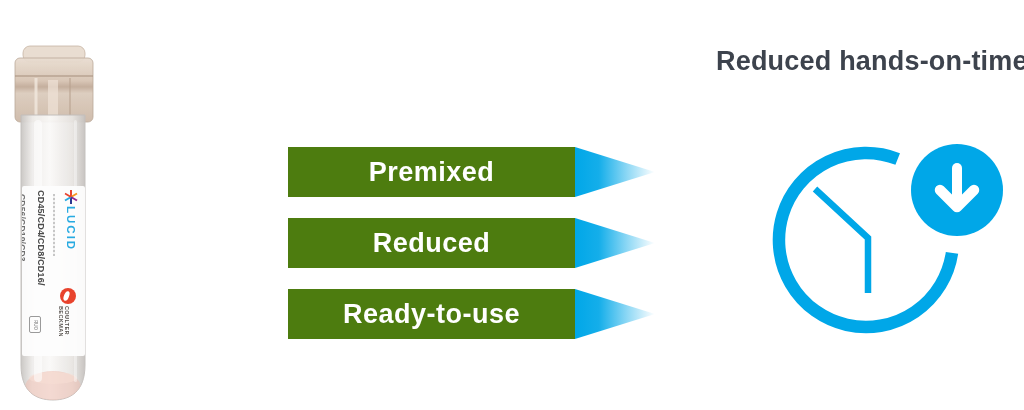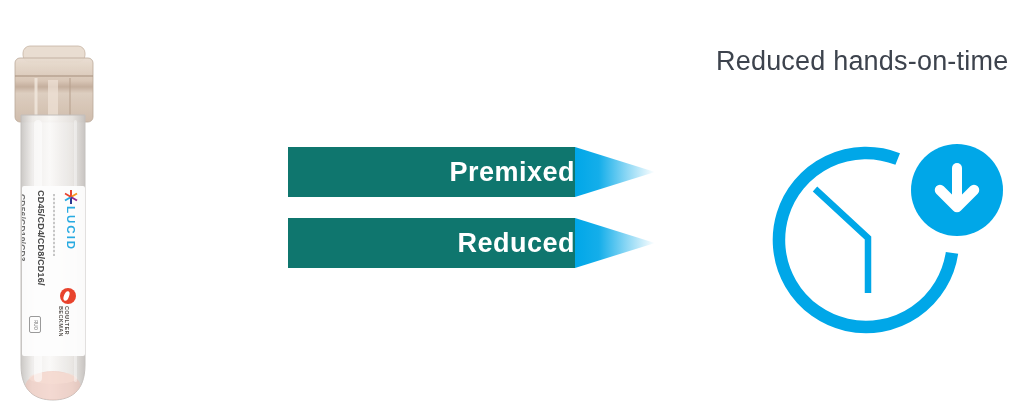--- a/index.html
+++ b/index.html
@@ -3,30 +3,30 @@
 <meta charset="utf-8">
 <style>
   html,body{margin:0;padding:0;background:#ffffff;}
   .stage{
     position:relative;width:1024px;height:410px;background:#ffffff;overflow:hidden;
     font-family:"Liberation Sans",sans-serif;
   }
   
   .banner{position:absolute;left:288px;height:50px;display:flex;align-items:stretch;}
   .banner-rect{
-    width:287px;height:50px;background:#0f766e;display:flex;align-items:center;justify-content:flex-end;
+    width:287px;height:50px;background:#4d7c0f;display:flex;align-items:center;justify-content:center;
   }
   .banner-label{
     color:#ffffff;font-size:27px;font-weight:bold;letter-spacing:0.5px;white-space:nowrap;
   }
   .banner-tip{display:block;height:50px;width:80px;}
   
   .headline{
     position:absolute;left:716px;top:46px;width:308px;color:#3D434D;
-    font-size:27px;font-weight:400;letter-spacing:0.2px;white-space:nowrap;
+    font-size:27px;font-weight:700;letter-spacing:0.2px;white-space:nowrap;
   }
   
   .clock-wrap{position:absolute;left:770px;top:142px;width:236px;height:200px;}
   
   .tube-wrap{position:absolute;left:6px;top:40px;width:100px;height:365px;}
   .tube-label{
     position:absolute;left:16px;top:146px;width:63px;height:170px;
     background:rgba(253,253,253,0.95);overflow:hidden;border-radius:2px;
   }
   .vtext{writing-mode:vertical-rl;text-orientation:mixed;white-space:nowrap;}
@@ -159,20 +159,36 @@
         <stop offset="0" stop-color="#00A7E8" stop-opacity="1"></stop>
         <stop offset="0.3" stop-color="#00A7E8" stop-opacity="0.92"></stop>
         <stop offset="0.65" stop-color="#00A7E8" stop-opacity="0.45"></stop>
         <stop offset="1" stop-color="#00A7E8" stop-opacity="0"></stop>
       </linearGradient>
         </defs>
       <polygon points="0,0 80,25 0,50" fill="url(#tg2)"></polygon>
     </svg>
   </div>
 
+  <div class="banner" style="top:289px">
+    <div class="banner-rect">
+      <span class="banner-label">Ready-to-use</span>
+    </div>
+    <svg class="banner-tip" viewBox="0 0 80 50">
+      <defs>
+          <linearGradient id="tg3" x1="0" y1="0" x2="1" y2="0">
+        <stop offset="0" stop-color="#00A7E8" stop-opacity="1"></stop>
+        <stop offset="0.3" stop-color="#00A7E8" stop-opacity="0.92"></stop>
+        <stop offset="0.65" stop-color="#00A7E8" stop-opacity="0.45"></stop>
+        <stop offset="1" stop-color="#00A7E8" stop-opacity="0"></stop>
+      </linearGradient>
+        </defs>
+      <polygon points="0,0 80,25 0,50" fill="url(#tg3)"></polygon>
+    </svg>
+  </div>
 
   <div class="headline">Reduced hands-on-time</div>
 
   <div class="clock-wrap">
     <svg width="236" height="200" viewBox="0 0 236 200">
 
       <path d="M 182 110.9 A 87 87 0 1 1 127.7 17" fill="none" stroke="#00A7E8" stroke-width="12.5" stroke-linecap="butt"></path>
 
       <polyline points="45,47 98,96 98,151" fill="none" stroke="#00A7E8" stroke-width="6.5" stroke-linecap="butt" stroke-linejoin="miter"></polyline>
 

